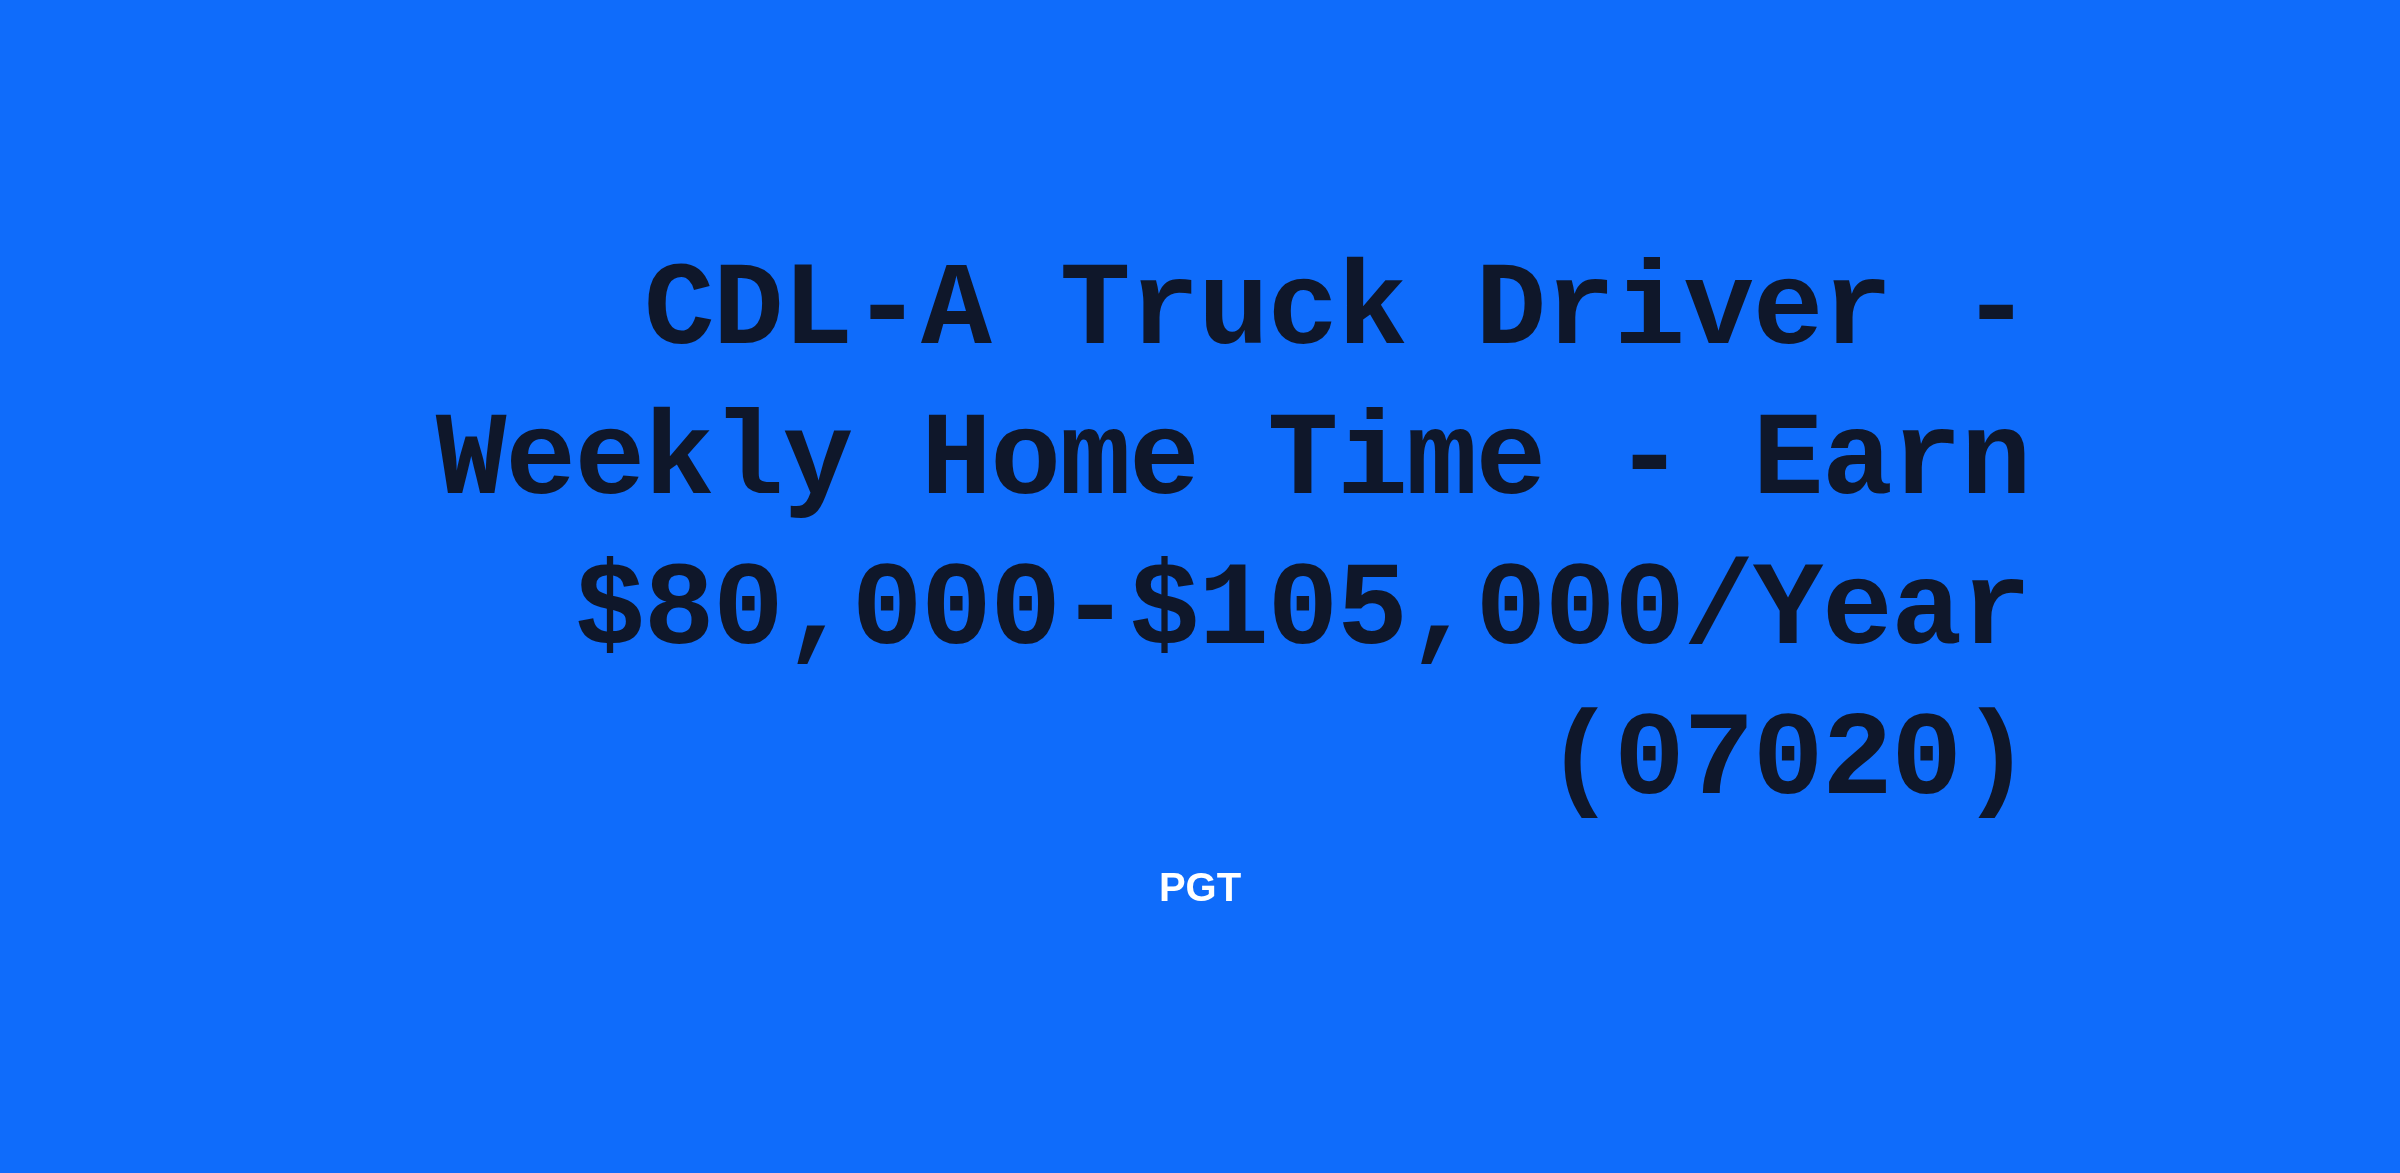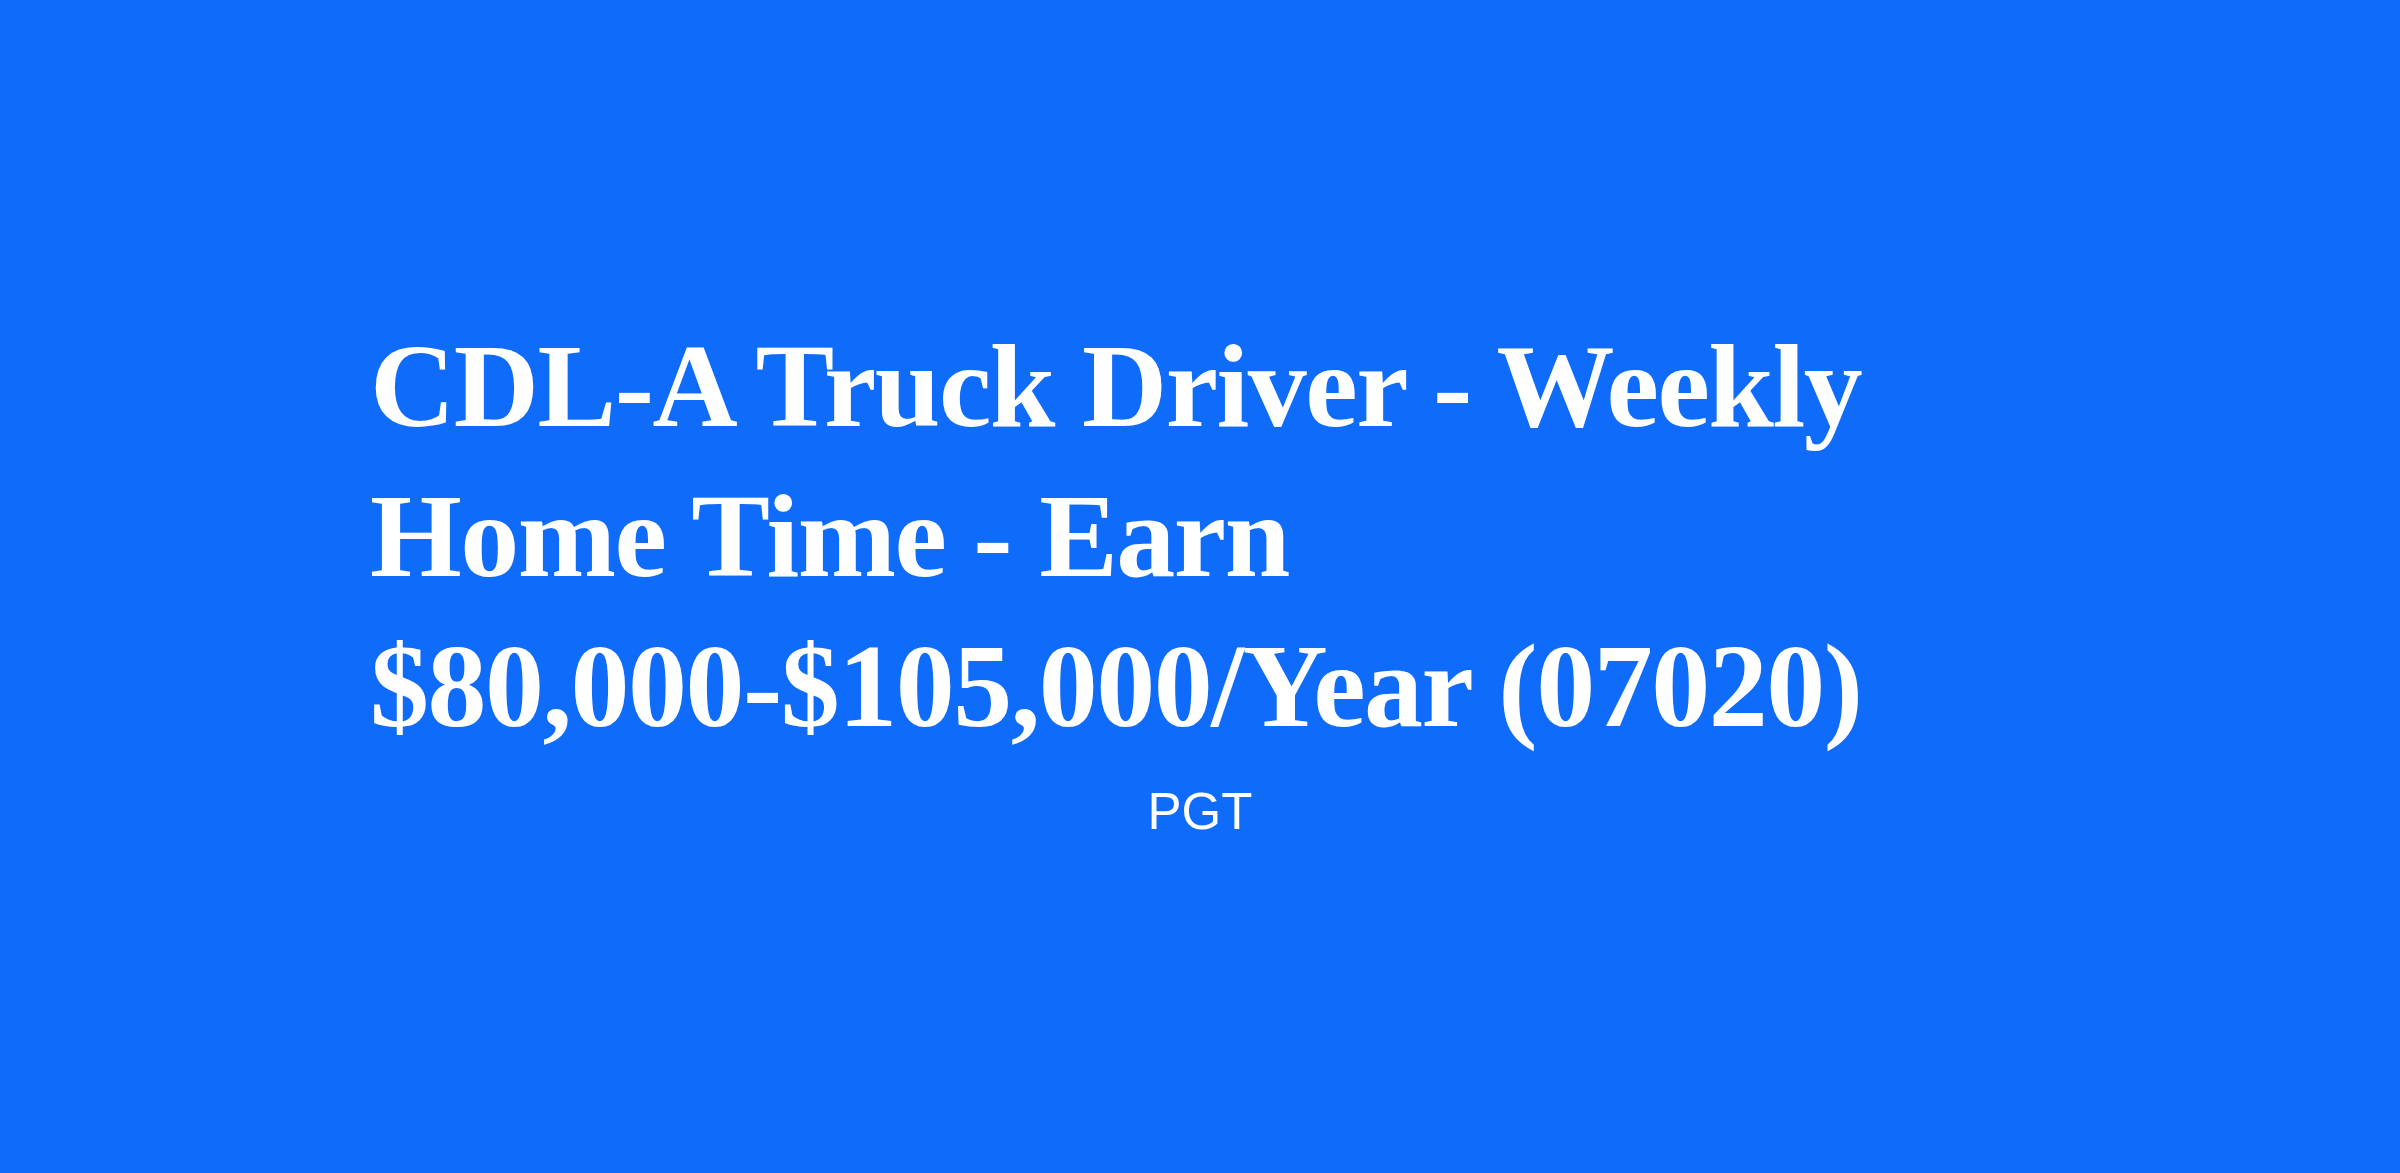--- a/index.html
+++ b/index.html
@@ -37,39 +37,39 @@
     flex-direction: column;
     align-items: center;
     justify-content: center;
     
     transform: translateY(-8px);
   }
 
   .og-title {
     margin: 0;
     padding: 0;
-    color: #ffffff;
-    font-family: Liberation Serif, serif;
+    color: #0f172a;
+    font-family: Liberation Mono, monospace;
     font-size: 118px;
     font-weight: 700;
     line-height: 150px;
     letter-spacing: -1.5px;
     word-wrap: break-word;
     overflow-wrap: break-word;
-    text-align: left;
+    text-align: right;
   }
 
   .og-subtitle {
     margin: 0;
     padding: 0;
     margin-top: 16px;
     color: #ffffff;
     font-family: "Liberation Sans", sans-serif;
-    font-size: 51px;
-    font-weight: 400;
+    font-size: 40px;
+    font-weight: 700;
     line-height: 68px;
     letter-spacing: 0px;
     text-align: center;
   }
 </style>
 </head>
 <body style="background: rgb(15, 108, 251);">
 
 <div class="og-card" style="background: rgb(15, 108, 251); color: rgb(255, 255, 255);">
 

